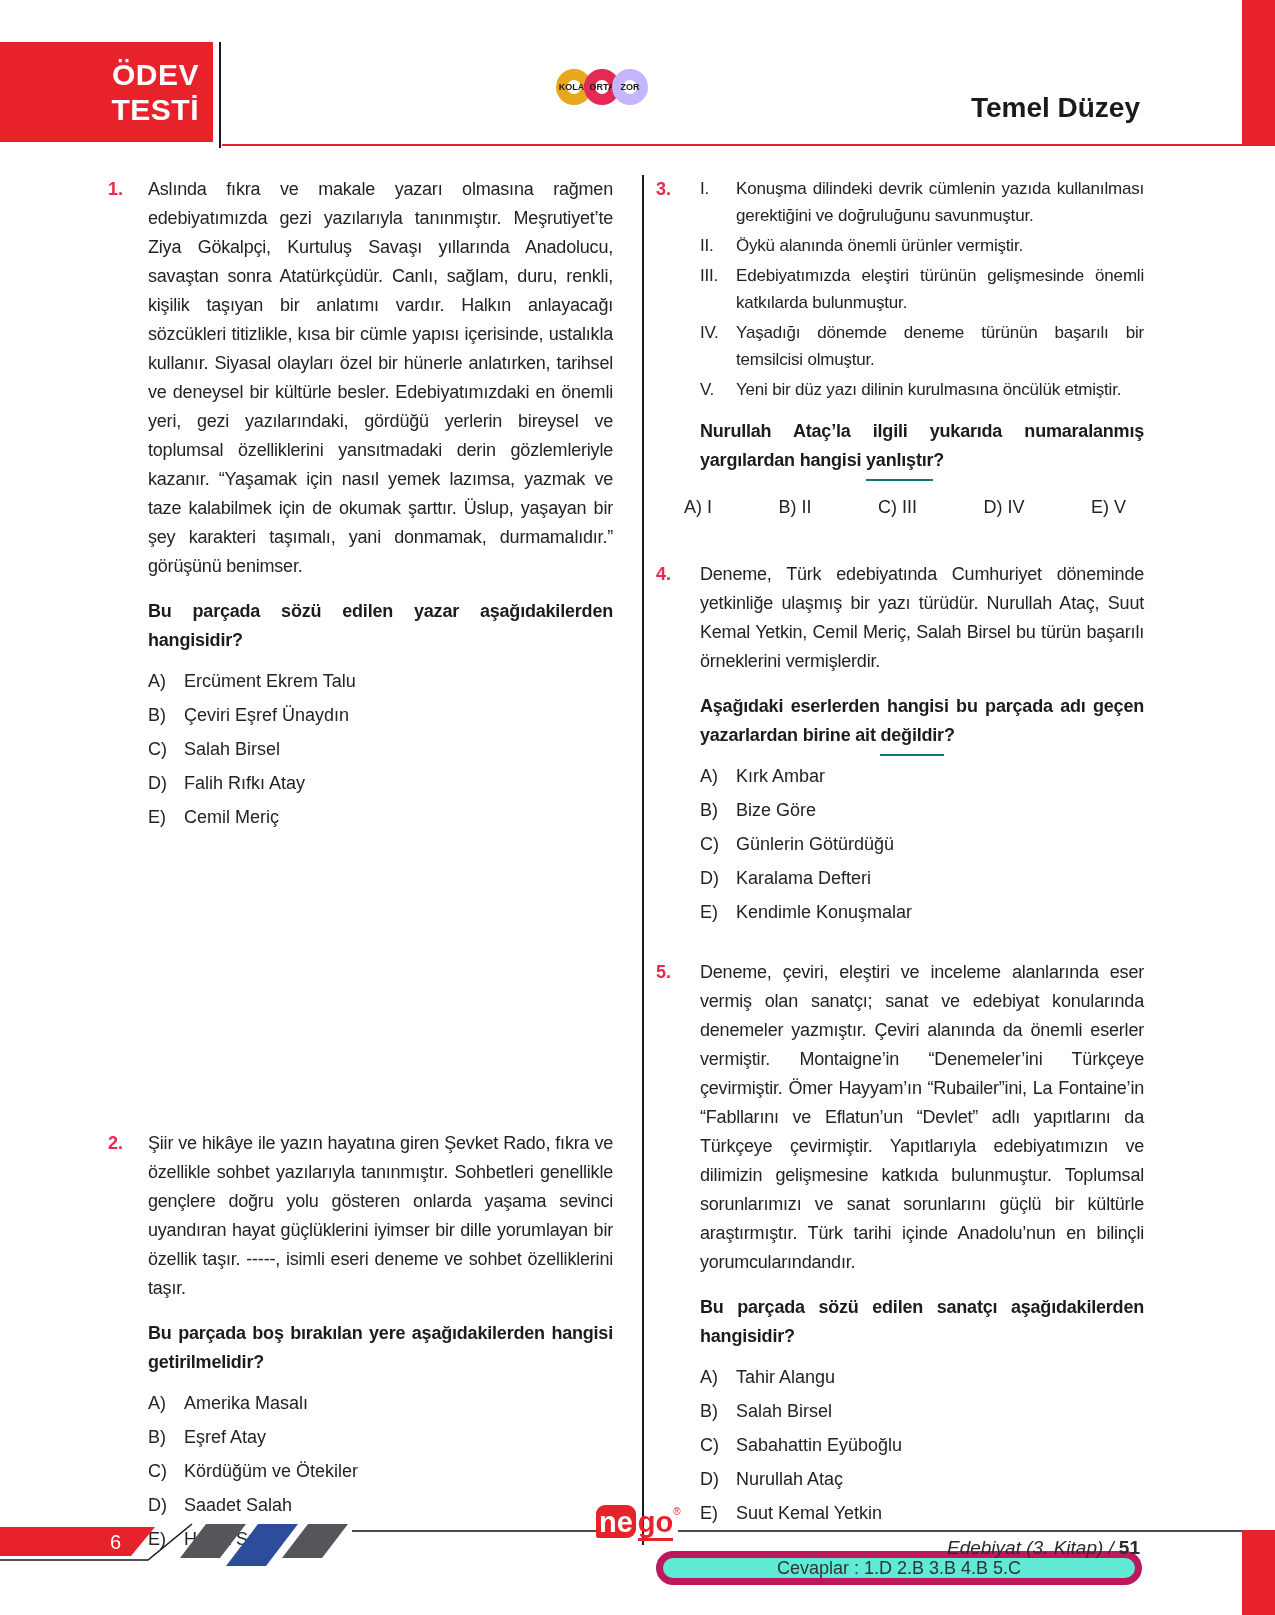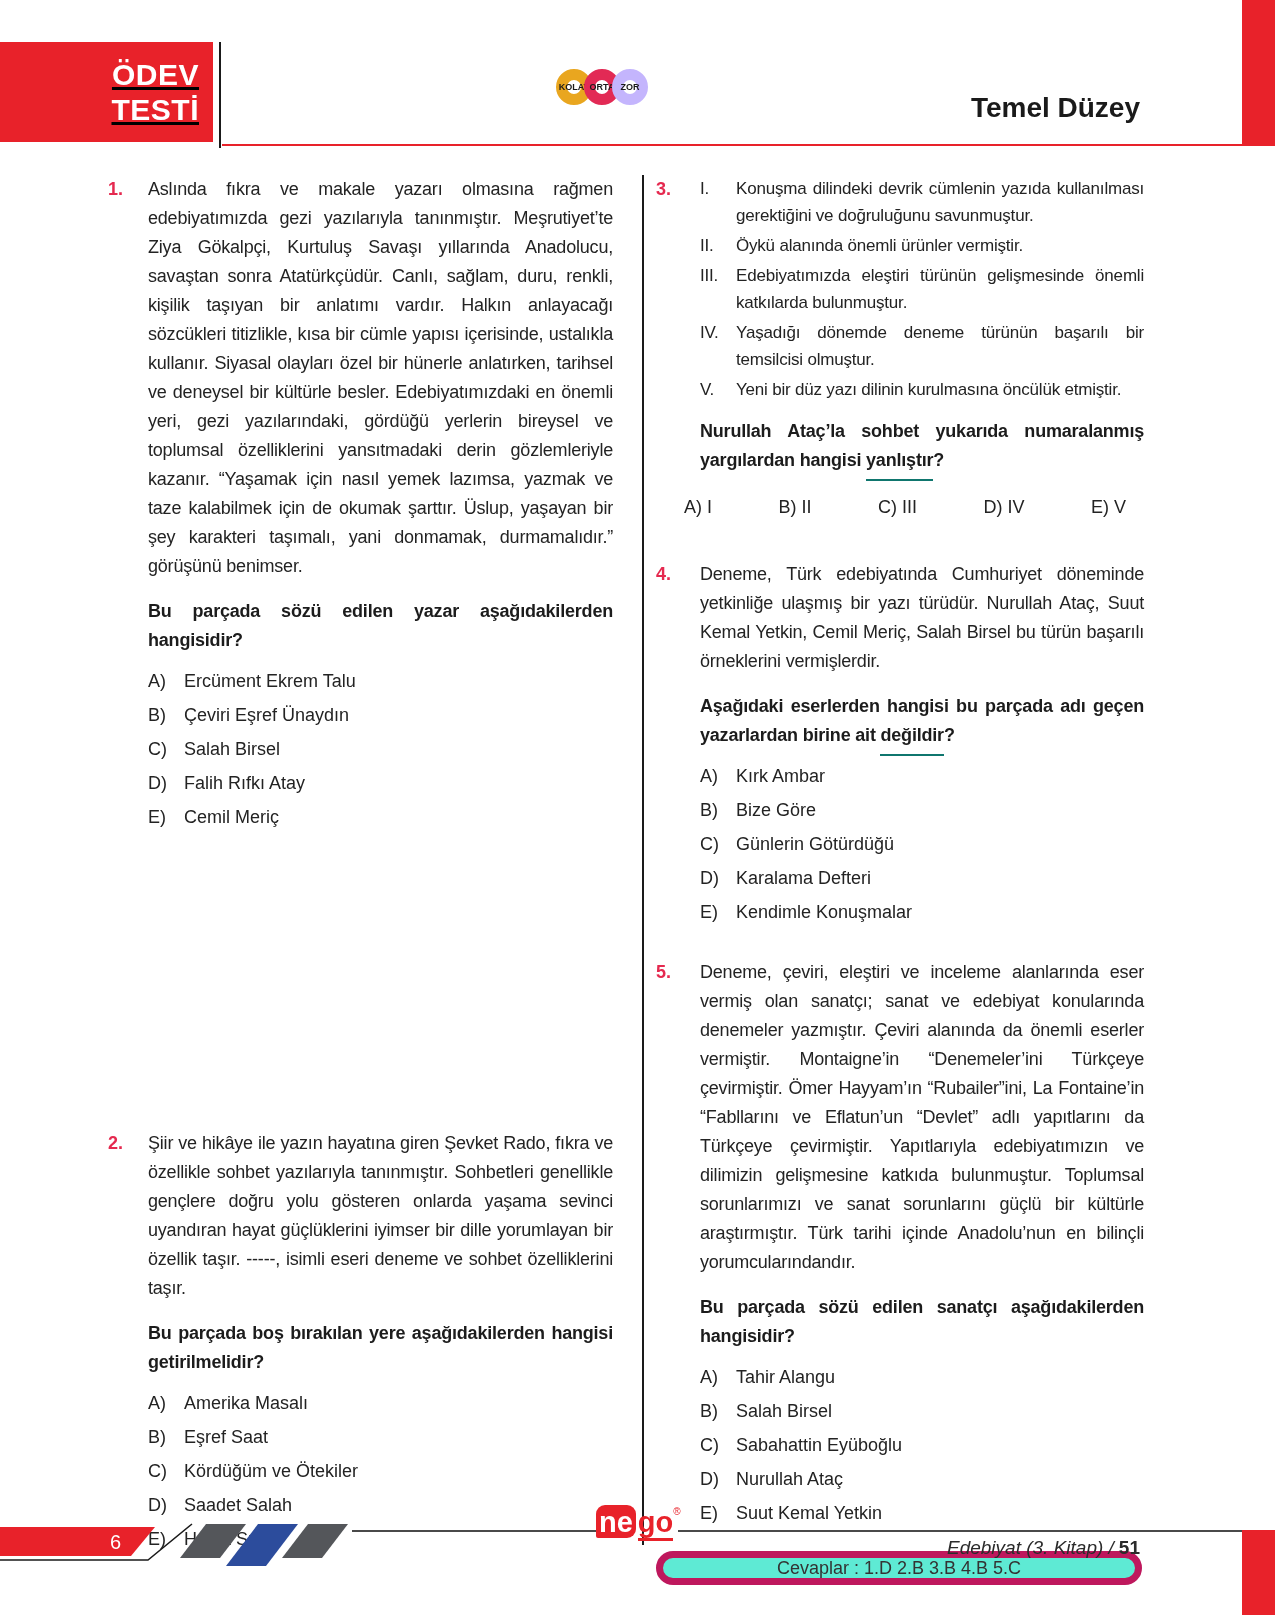--- a/index.html
+++ b/index.html
@@ -1,21 +1,21 @@
 <!DOCTYPE html>
 <html lang="tr"><head>
 <meta charset="utf-8">
 <style>
   * { margin:0; padding:0; box-sizing:border-box; }
   body { background:#fff; font-family:"Liberation Sans", sans-serif; }
   .page { position:relative; width:1275px; height:1615px; background:#ffffff; overflow:hidden; }
 
   
   .hdr-redbox { position:absolute; left:0; top:42px; width:213px; height:100px; background:#E8222A;
-    display:flex; flex-direction:column; justify-content:center; align-items:flex-end; padding-right:14px;text-decoration:underline; }
+    display:flex; flex-direction:column; justify-content:center; align-items:flex-end; padding-right:14px; }
   .hdr-redbox span { color:#fff; font-weight:bold; font-size:30px; line-height:35px; letter-spacing:.5px; }
   .hdr-vline { position:absolute; left:219px; top:42px; width:2px; height:106px; background:#1a1a1a; }
   .hdr-rule  { position:absolute; left:222px; top:144px; width:1020px; height:2px; background:#E8222A; }
   .hdr-rightbar { position:absolute; left:1242px; top:0; width:33px; height:146px; background:#E8222A; }
   .badges { position:absolute; left:556px; top:69px; display:flex; }
   .badge { width:36px; height:36px; border-radius:50%; background:#fff; display:flex; align-items:center;
     justify-content:center; margin-right:-8px; position:relative; }
   .badge span { font-size:9px; font-weight:bold; color:#1a1a1a; }
   .badge.kolay { border:11px solid #E9A61F; z-index:1; }
   .badge.orta  { border:11px solid #E22A55; z-index:2; }
@@ -126,21 +126,21 @@
       <span class="qnum">2.</span>
       <div class="qpara">Şiir ve hikâye ile yazın hayatına giren Şevket Rado, fıkra ve özellikle sohbet yazılarıyla tanınmıştır. Sohbetleri genellikle gençlere doğru yolu gösteren onlarda yaşama sevinci uyandıran hayat güçlüklerini iyimser bir dille yorumlayan bir özellik taşır. -----, isimli eseri deneme ve sohbet özelliklerini taşır.</div>
       <div class="qstem"><span>Bu parçada boş bırakılan yere aşağıdakilerden hangisi getirilmelidir?</span><span class="u"></span><span></span></div>
       <div class="opts">
         <div class="opt">
             <span class="opt-letter">A)</span>
             <span>Amerika Masalı</span>
           </div>
         <div class="opt">
             <span class="opt-letter">B)</span>
-            <span>Eşref Saat</span>
+            <span>Eşref Atay</span>
           </div>
         <div class="opt">
             <span class="opt-letter">C)</span>
             <span>Kördüğüm ve Ötekiler</span>
           </div>
         <div class="opt">
             <span class="opt-letter">D)</span>
             <span>Saadet Salah</span>
           </div>
         <div class="opt">
@@ -156,21 +156,21 @@
 
     <div class="q">
       <span class="qnum">3.</span>
       <div class="rlist">
         <div class="ritem"><span class="rmark">I.</span><span>Konuşma dilindeki devrik cümlenin yazıda kullanılması gerektiğini ve doğruluğunu savunmuştur.</span></div>
         <div class="ritem"><span class="rmark">II.</span><span>Öykü alanında önemli ürünler vermiştir.</span></div>
         <div class="ritem"><span class="rmark">III.</span><span>Edebiyatımızda eleştiri türünün gelişmesinde önemli katkılarda bulunmuştur.</span></div>
         <div class="ritem"><span class="rmark">IV.</span><span>Yaşadığı dönemde deneme türünün başarılı bir temsilcisi olmuştur.</span></div>
         <div class="ritem"><span class="rmark">V.</span><span>Yeni bir düz yazı dilinin kurulmasına öncülük etmiştir.</span></div>
       </div>
-      <div class="qstem" style="margin-top:14px;"><span>Nurullah Ataç’la sohbet yukarıda numaralanmış yargılardan hangisi </span><span class="u">yanlıştır</span><span>?</span></div>
+      <div class="qstem" style="margin-top:14px;"><span>Nurullah Ataç’la ilgili yukarıda numaralanmış yargılardan hangisi </span><span class="u">yanlıştır</span><span>?</span></div>
       <div class="inline-opts">
         <span><span>A)</span> <span>I</span></span>
         <span><span>B)</span> <span>II</span></span>
         <span><span>C)</span> <span>III</span></span>
         <span><span>D)</span> <span>IV</span></span>
         <span><span>E)</span> <span>V</span></span>
       </div>
     </div>
 
     <div class="q" style="margin-top:42px;">

